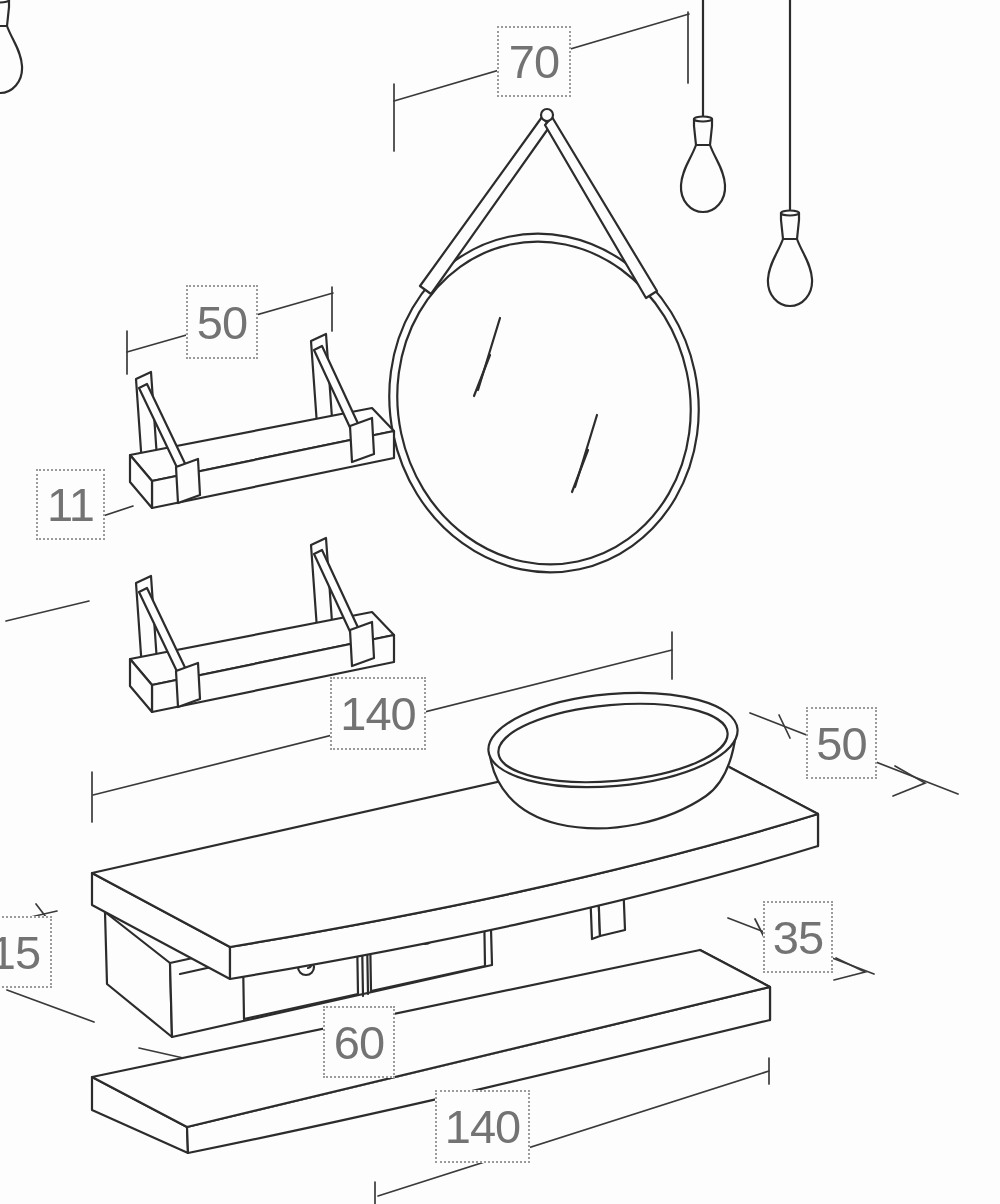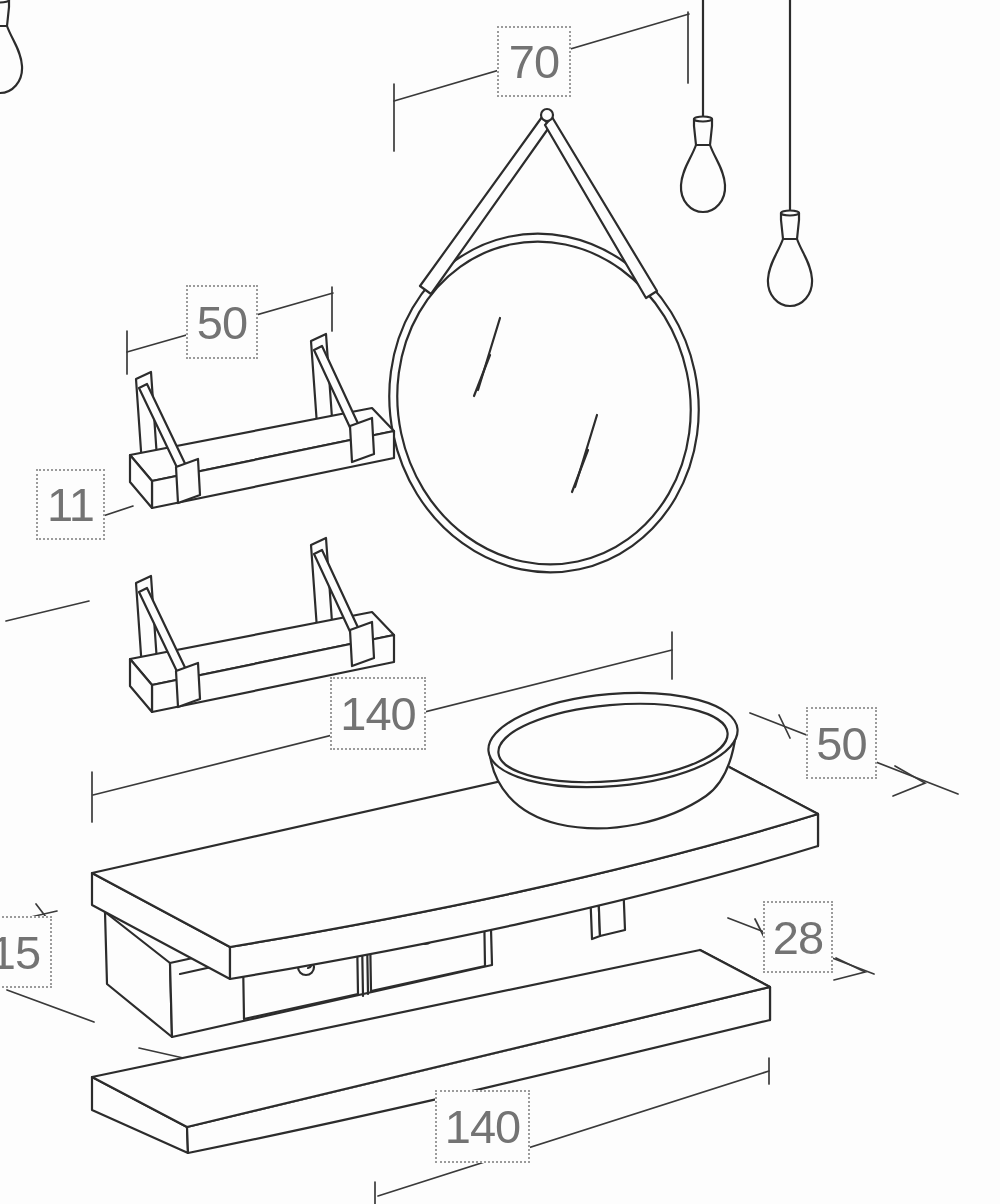--- a/index.html
+++ b/index.html
@@ -168,18 +168,19 @@
 
 <div class="dim-label" style="left:36px;top:469px;width:65px;height:67px">11</div>
 
 <div class="dim-label" style="left:330px;top:677px;width:92px;height:69px">140</div>
 
 <div class="dim-label" style="left:806px;top:707px;width:67px;height:68px">50</div>
 
 <div class="dim-label" style="left:-22px;top:916px;width:70px;height:68px">15</div>
 
 
-<div class="dim-label" style="left:763px;top:901px;width:66px;height:68px">28</div>
+<div class="dim-label" style="left:763px;top:901px;width:66px;height:68px">35</div>
 
+<div class="dim-label" style="left:323px;top:1006px;width:68px;height:68px">60</div>
 
 <div class="dim-label" style="left:435px;top:1090px;width:91px;height:69px">140</div>
 
 </div>
 
 </body></html>

